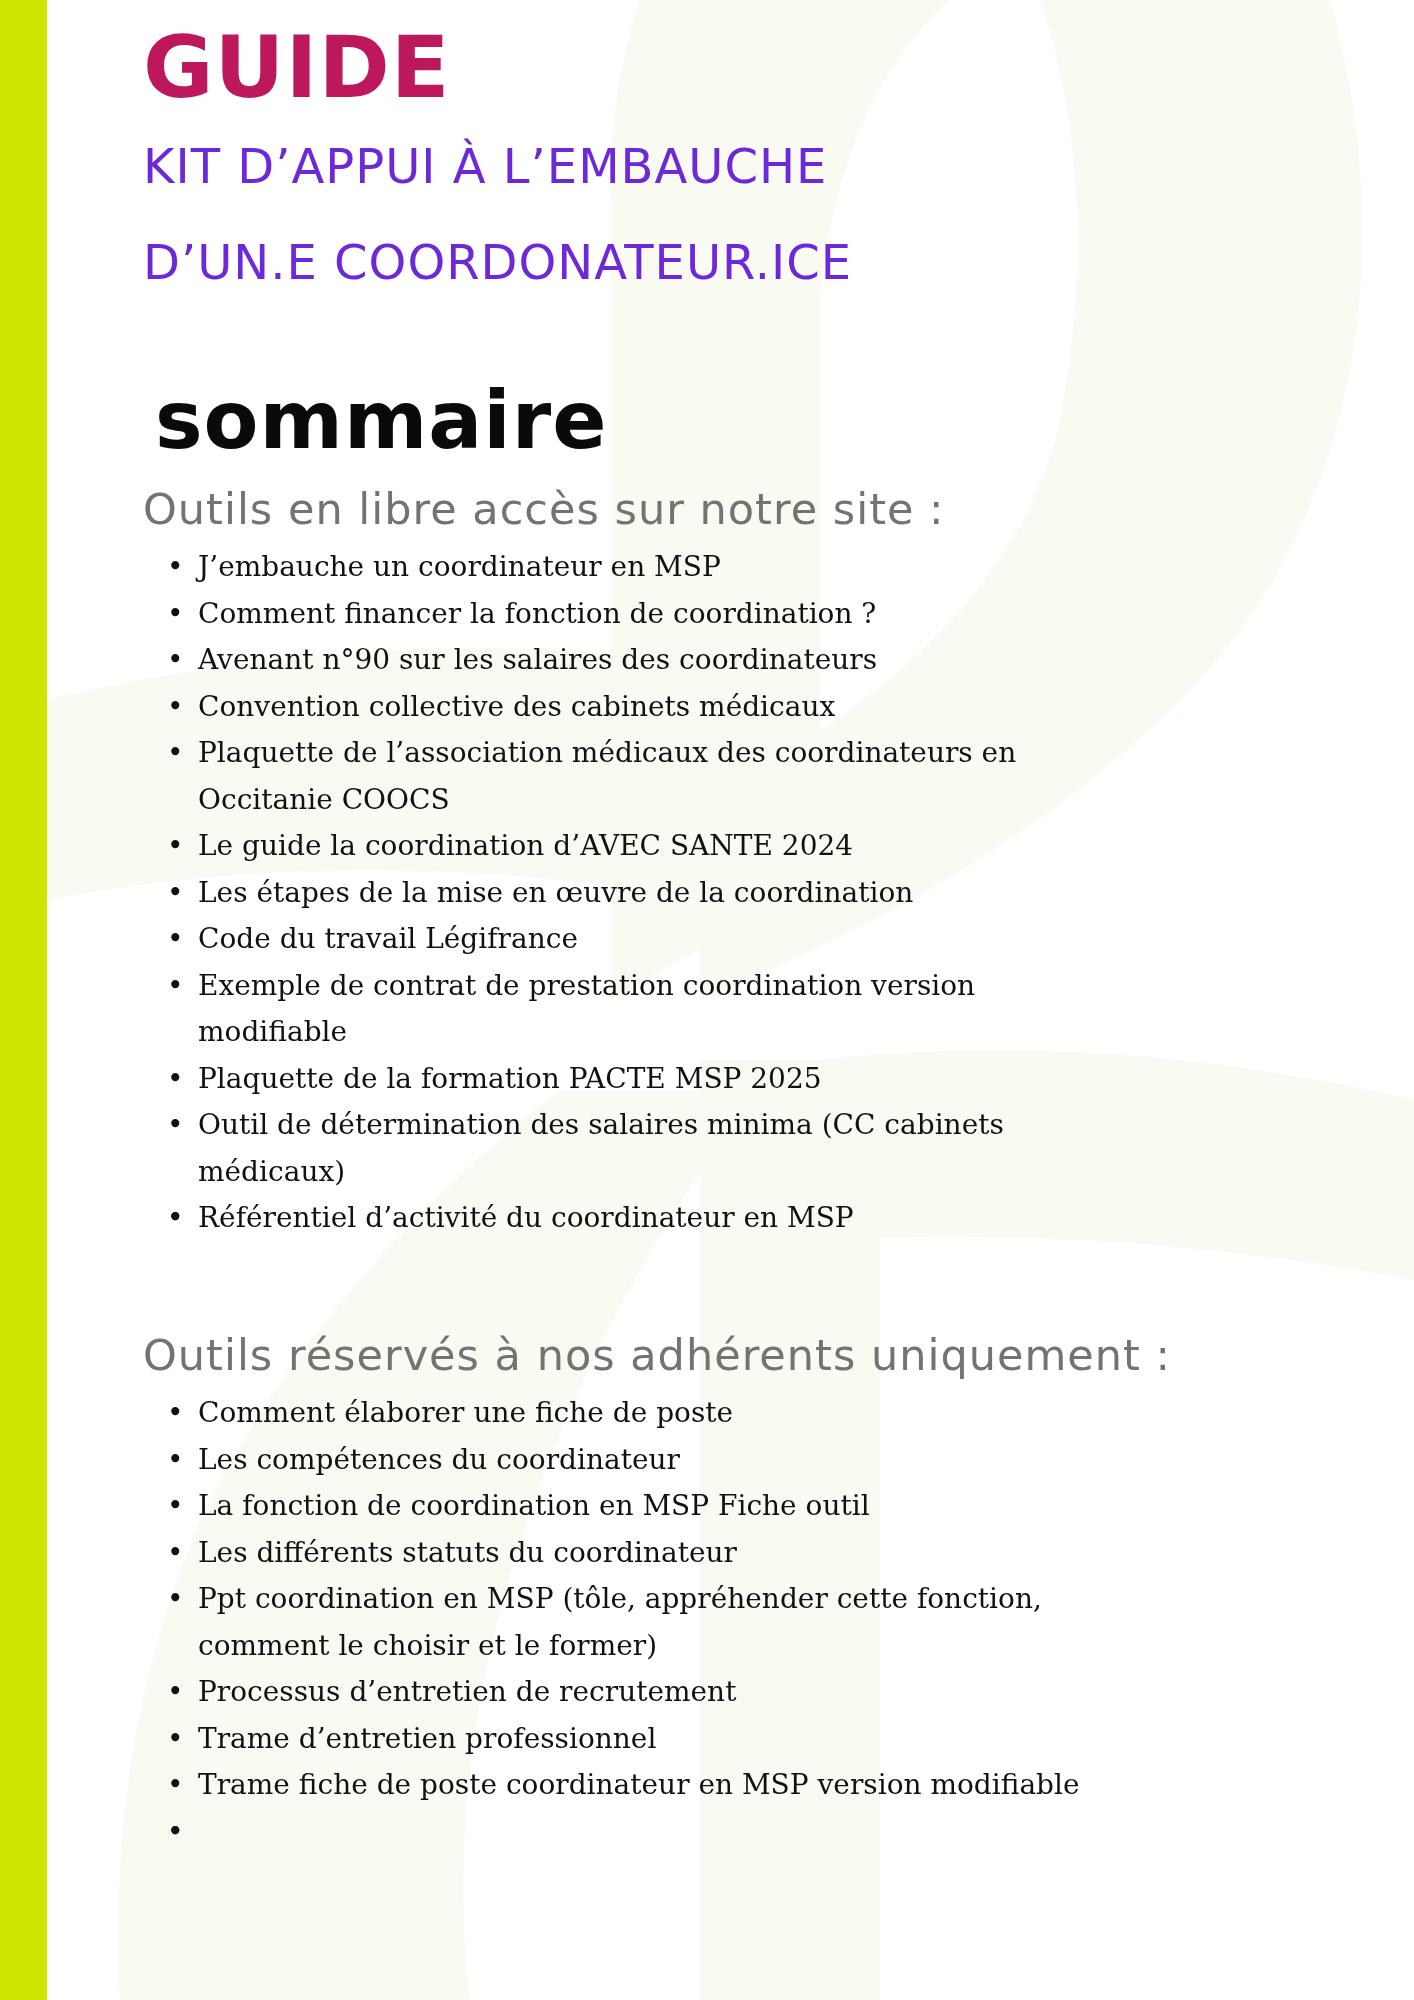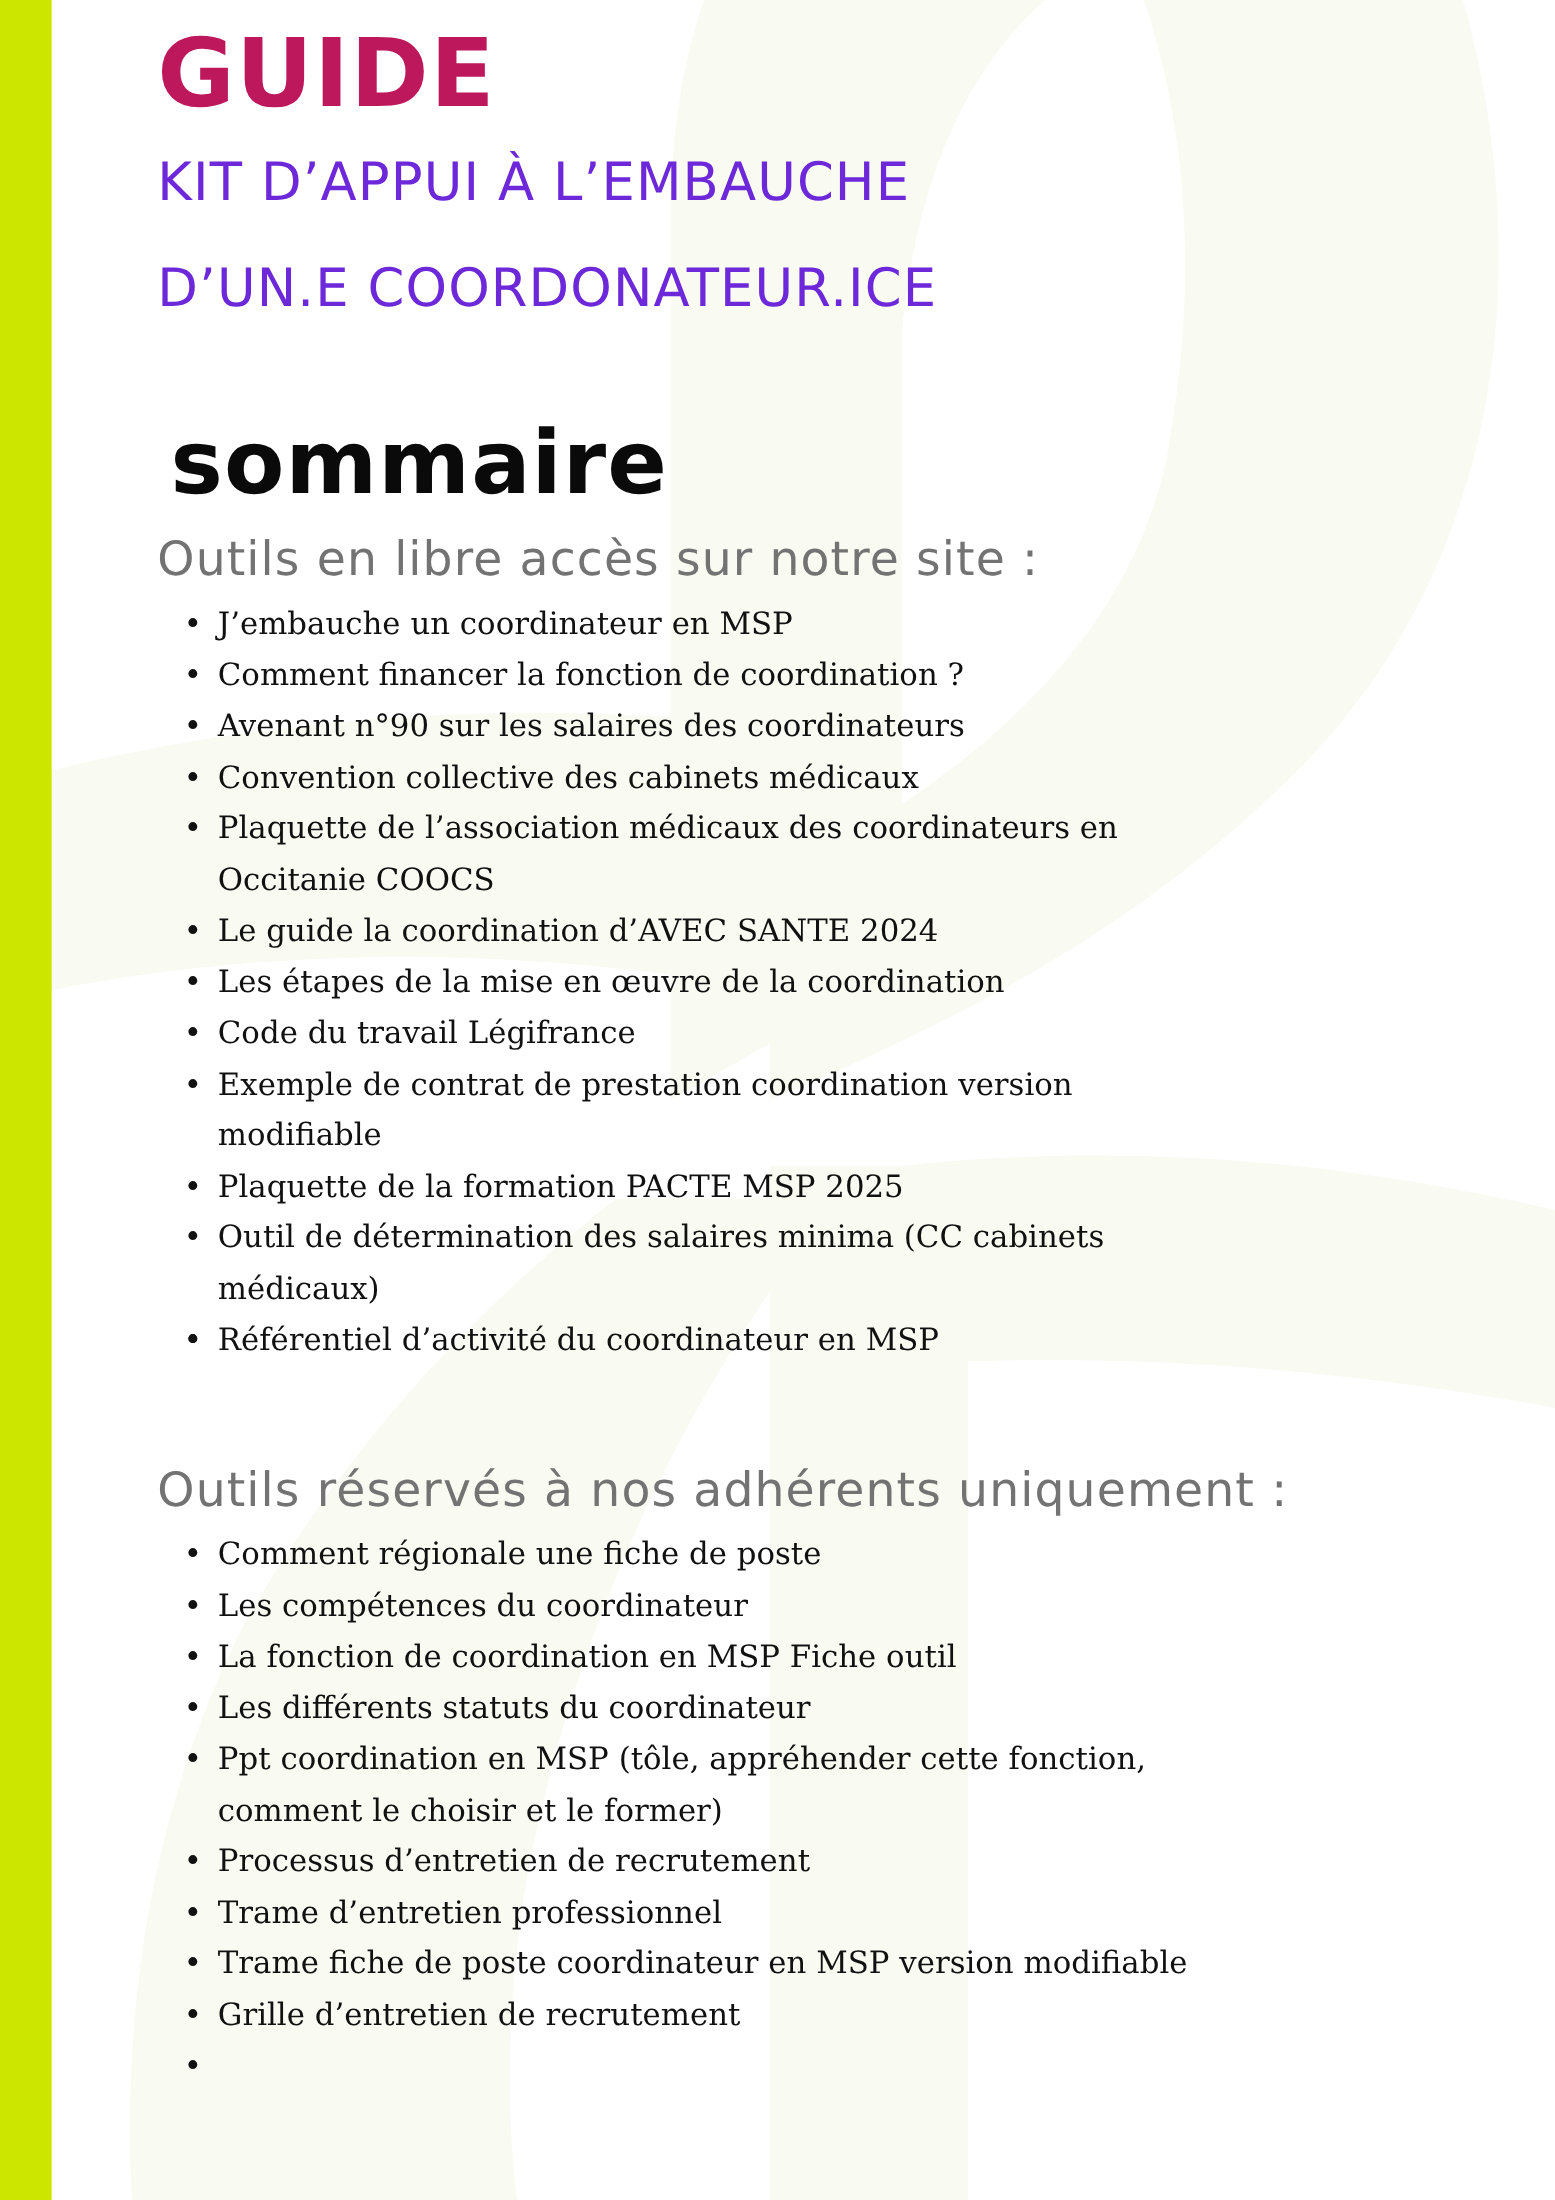--- a/index.html
+++ b/index.html
@@ -84,24 +84,24 @@
     <li><span class="bullet">•</span><span>Code du travail Légifrance</span></li>
     <li style="width:800px"><span class="bullet">•</span><span>Exemple de contrat de prestation coordination version modifiable</span></li>
     <li><span class="bullet">•</span><span>Plaquette de la formation PACTE MSP 2025</span></li>
     <li style="width:830px"><span class="bullet">•</span><span>Outil de détermination des salaires minima (CC cabinets médicaux)</span></li>
     <li><span class="bullet">•</span></li>
     <li><span class="bullet">•</span><span>Référentiel d’activité du coordinateur en MSP</span></li>
   </ul>
 
   <h3 class="section-heading s2">Outils réservés à nos adhérents uniquement :</h3>
   <ul class="tool-list l2">
-    <li><span class="bullet">•</span><span>Comment régionale une fiche de poste</span></li>
+    <li><span class="bullet">•</span><span>Comment élaborer une fiche de poste</span></li>
     <li><span class="bullet">•</span><span>Les compétences du coordinateur</span></li>
     <li><span class="bullet">•</span><span>La fonction de coordination en MSP Fiche outil</span></li>
     <li><span class="bullet">•</span><span>Les différents statuts du coordinateur</span></li>
     <li style="width:870px"><span class="bullet">•</span><span>Ppt coordination en MSP (tôle, appréhender cette fonction, comment le choisir et le former)</span></li>
     <li><span class="bullet">•</span><span>Processus d’entretien de recrutement</span></li>
     <li><span class="bullet">•</span><span>Trame d’entretien professionnel</span></li>
     <li><span class="bullet">•</span><span>Trame fiche de poste coordinateur en MSP version modifiable</span></li>
-    <li><span class="bullet">•</span><span>Grille d’entretien de recrutement</span></li>
+    <li><span class="bullet">•</span></li>
     <li><span class="bullet">•</span></li>
   </ul>
 </div>
 
 </body></html>

